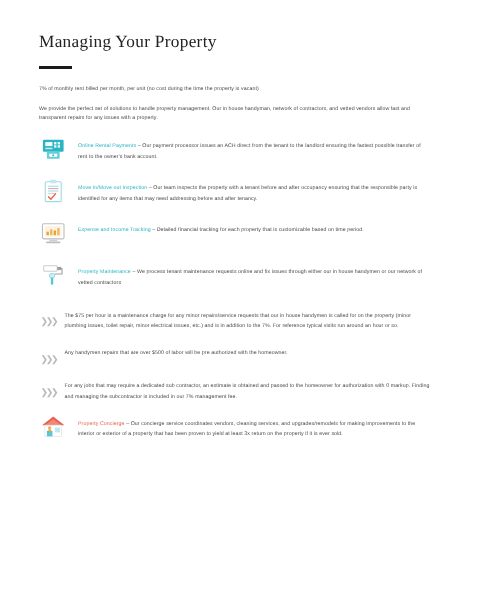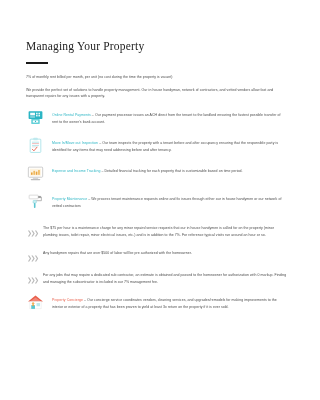--- a/index.html
+++ b/index.html
@@ -8,21 +8,20 @@
     background:#ffffff;
     font-family:"Liberation Sans", sans-serif;
     color:#3b3b3b;
     overflow:hidden;
   }
   .page{
     position:relative;
     width:309px;height:282px;
     padding:0;
     box-sizing:border-box;
-    margin-top:18px;
   }
   .inner{
     padding:22px 22px 0 26px;
   }
   .title{
     font-family:"Liberation Serif", serif;
     font-size:11.5px;
     font-weight:400;
     color:#222;
     letter-spacing:0.2px;

